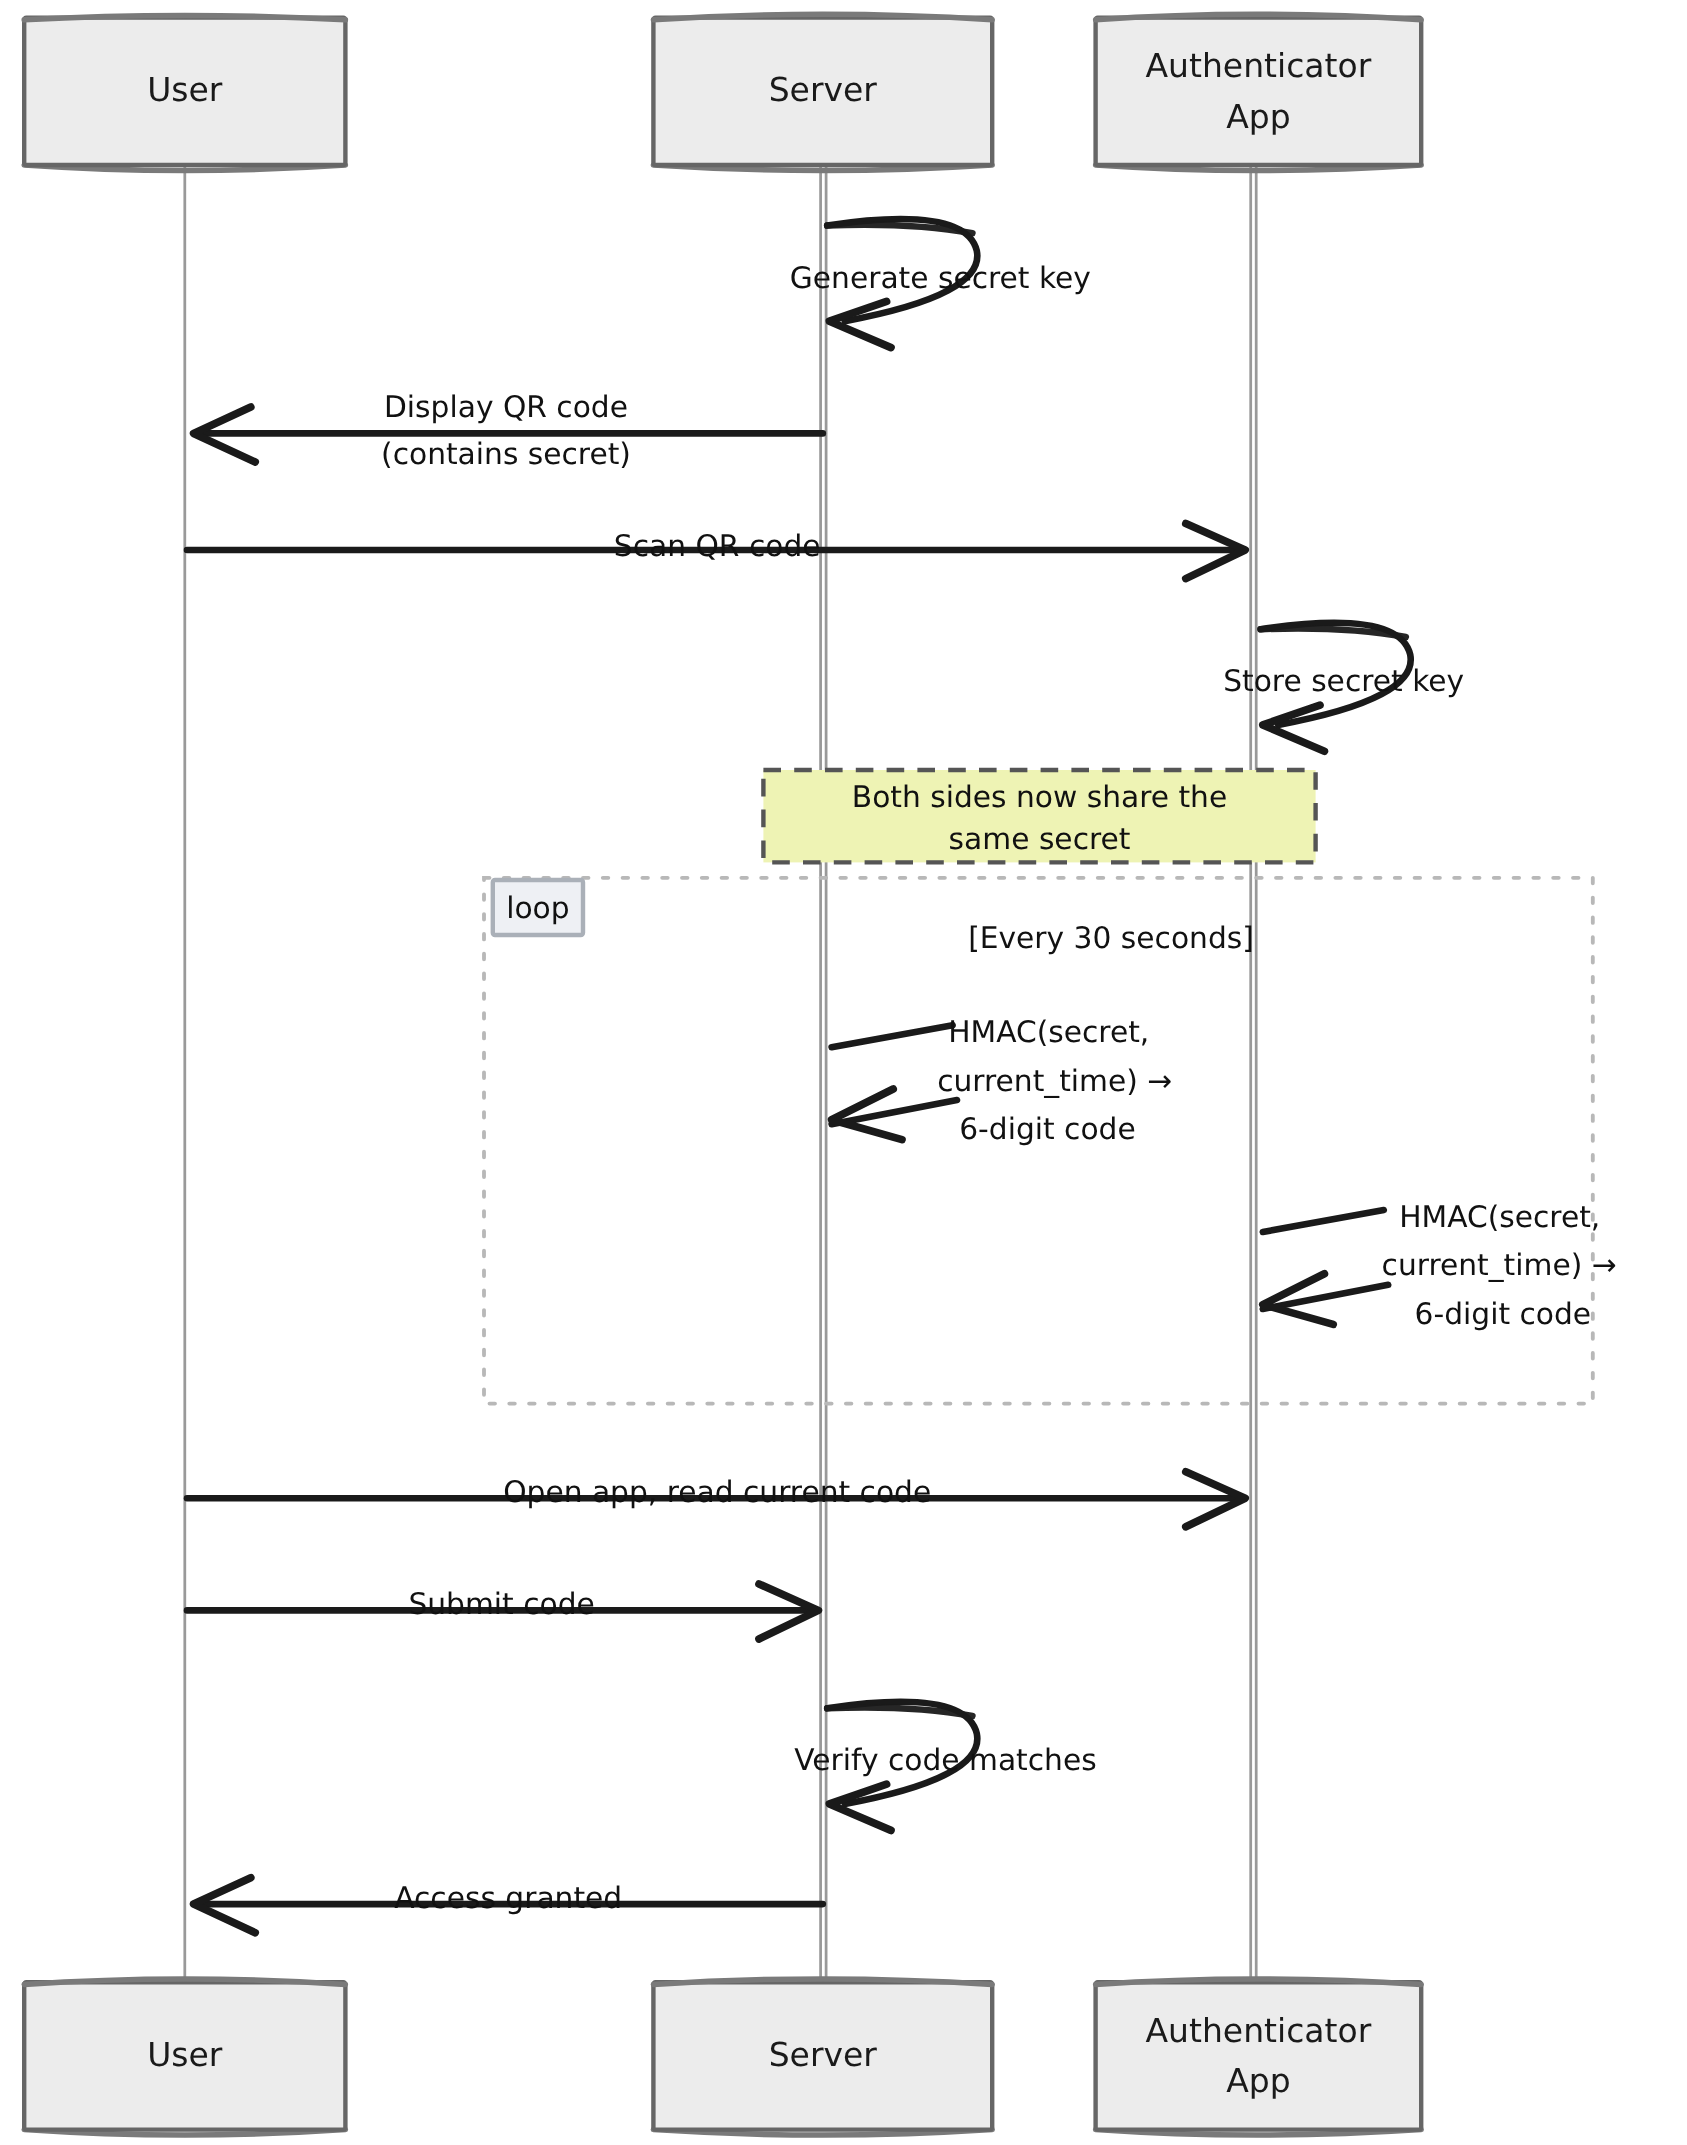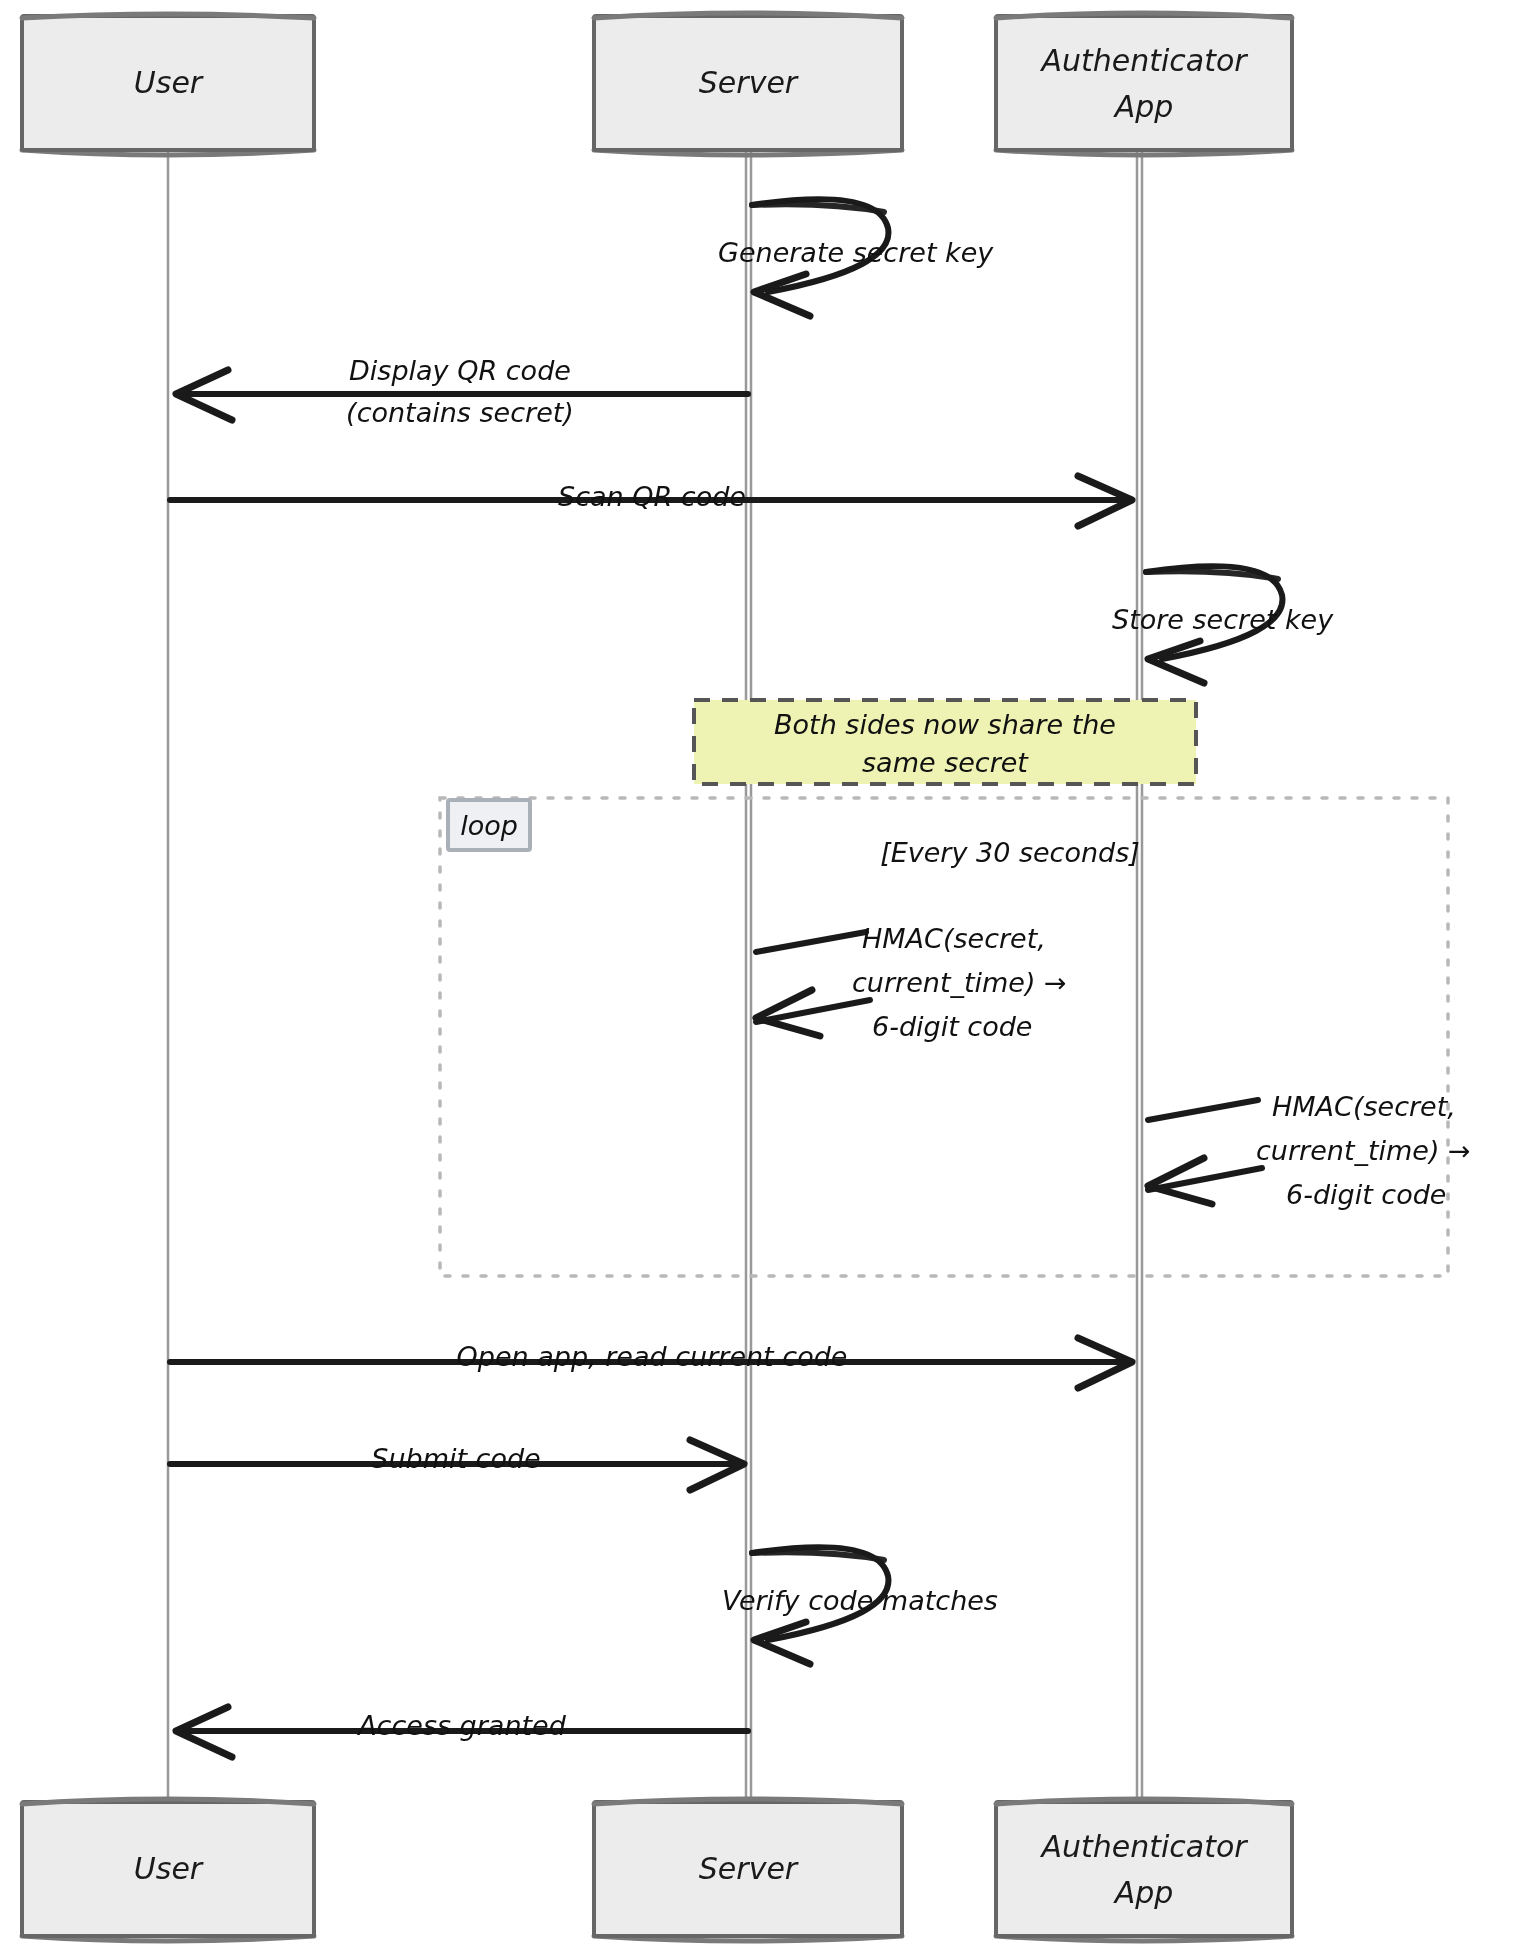--- a/index.html
+++ b/index.html
@@ -11,21 +11,20 @@
     width: 1534px;
     height: 1950px;
     font-family: "DejaVu Sans", sans-serif;
     overflow: hidden;
   }
   #diagram-root {
     position: relative;
     width: 1534px;
     height: 1950px;
     background: #ffffff;
-    font-style: italic;
   }
   svg#seq-svg {
     display: block;
     width: 1534px;
     height: 1950px;
   }
   .participant-box {
     fill: #ececec;
     stroke: #666666;
     stroke-width: 4;

